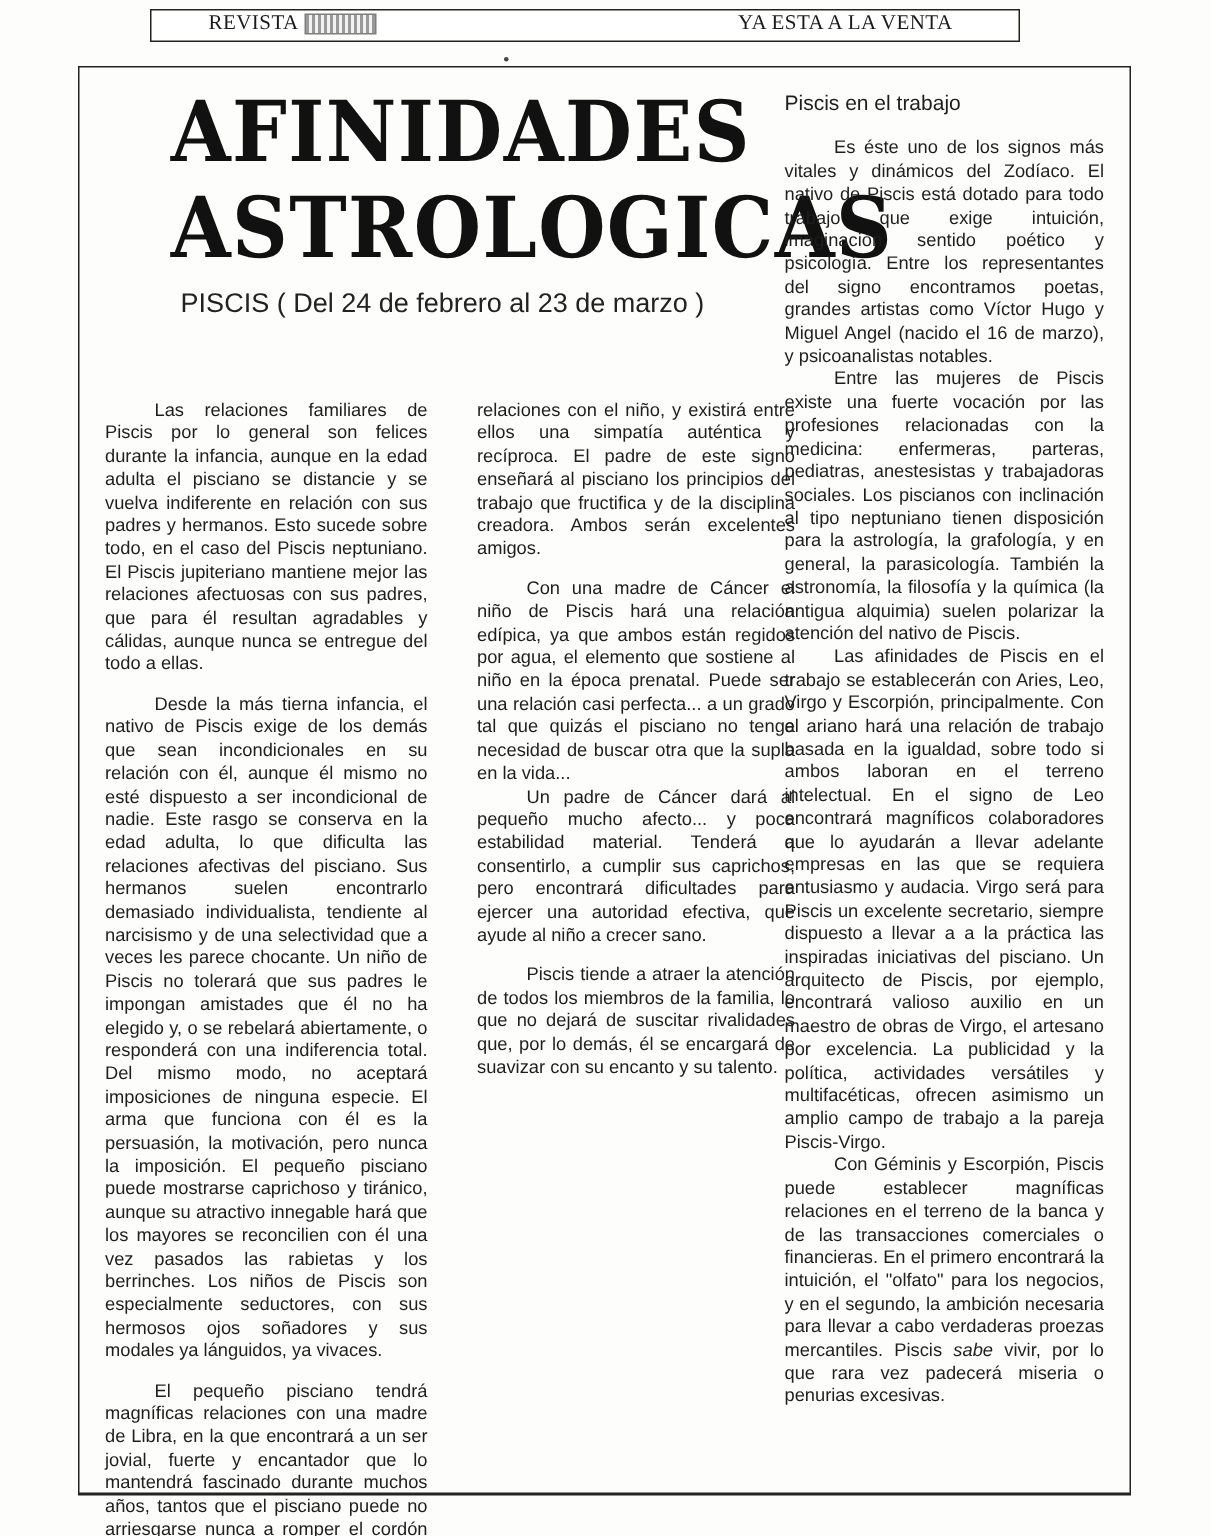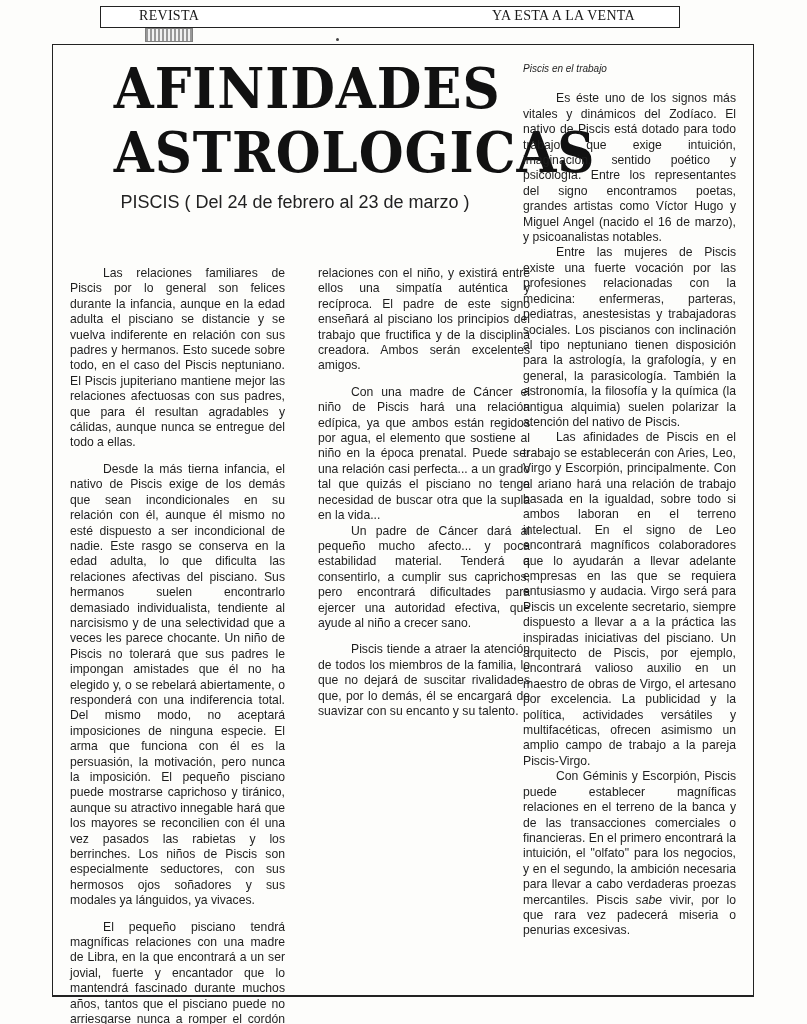--- a/index.html
+++ b/index.html
@@ -7,21 +7,21 @@
     width: 807px; height: 1024px; position: relative; overflow: hidden;
     background: #fdfdfb; color: #1a1a1a;
     font-family: "Liberation Sans", "DejaVu Sans", sans-serif;
   }
   .header-bar {
     position: absolute; left: 100px; top: 6px; width: 578px; height: 20px;
     border: 1.5px solid #222; background: #fff;
     font-family: "Liberation Serif", "DejaVu Serif", serif;
     font-size: 14px; letter-spacing: 0.3px;
   }
-  .header-left { position: absolute; left: 38px; top: 1px; display: flex; align-items: center; gap: 4px; flex-direction: column; }
+  .header-left { position: absolute; left: 38px; top: 1px; display: flex; align-items: center; gap: 4px; }
   .header-right { position: absolute; right: 44px; top: 1px; }
   .mag-logo {
     display: inline-block; width: 46px; height: 12px;
     border: 1px solid #555; background:
       repeating-linear-gradient(90deg, #777 0 2px, #eee 2px 4px);
     opacity: 0.75;
   }
   .top-dot { position: absolute; left: 336px; top: 38px; width: 3px; height: 3px; background:#444; border-radius: 50%; }
 
   .frame {
@@ -41,21 +41,21 @@
   .title span { display: block; }
   .subtitle {
     position: absolute; left: 100px; top: 192px; width: 390px; text-align: center;
     font-size: 18px; color: #222;
   }
 
   .col { position: absolute; font-size: 12.2px; line-height: 15.4px; color: #1e1e1e; text-align: justify; }
   .col p { margin: 0 0 11px 0; text-indent: 33px; }
   .col p.tight { margin-bottom: 0; }
   .col p.noindent { text-indent: 0; }
-  .col h3 { margin: 0 0 15px 0; font-style: italic; font-weight: normal; font-size: 10px; }
+  .col h3 { margin: 0 0 15px 0; font-weight: normal; font-size: 14px; }
 
   .col1 { left: 70px; top: 266px; width: 215px; }
   .col2 { left: 298px; top: 266px; width: 212px; margin-left: 20px; }
   .col3 { left: 523px; top: 61px; width: 213px; }
 
   .ghost {
     position: absolute; left: 360px; top: 840px; width: 310px; text-align: center;
     font-family: "DejaVu Serif", "Liberation Serif", serif; font-weight: 900;
     color: transparent;
     -webkit-text-stroke: 0;

